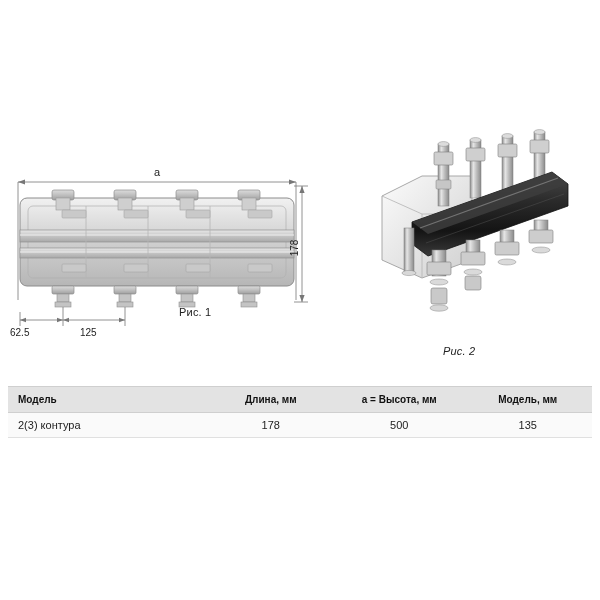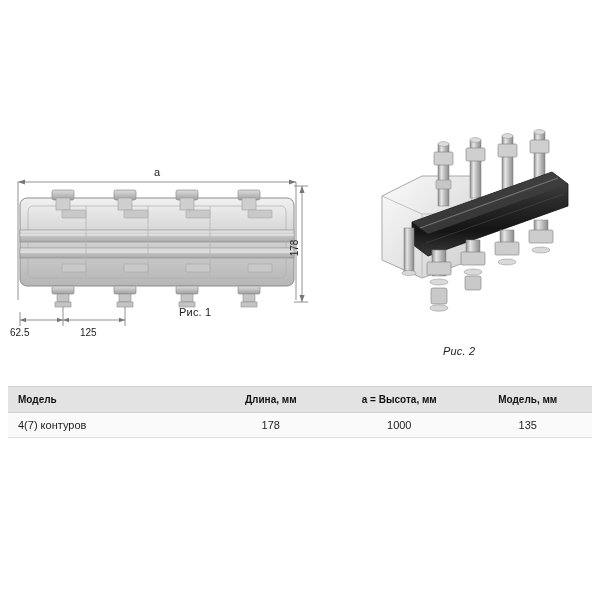--- a/index.html
+++ b/index.html
@@ -317,21 +317,21 @@
     <thead>
       <tr>
         <th class="col-model col-w1">Модель</th>
         <th class="col-w2">Длина, мм</th>
         <th class="col-w3">a = Высота, мм</th>
         <th class="col-w4">Модель, мм</th>
       </tr>
     </thead>
     <tbody>
       <tr>
-        <td class="col-model">4(7) контуров</td>
+        <td class="col-model">2(3) контура</td>
         <td>178</td>
-        <td>1000</td>
+        <td>500</td>
         <td>135</td>
       </tr>
     </tbody>
   </table>
 
 </div>
 
 </body></html>

